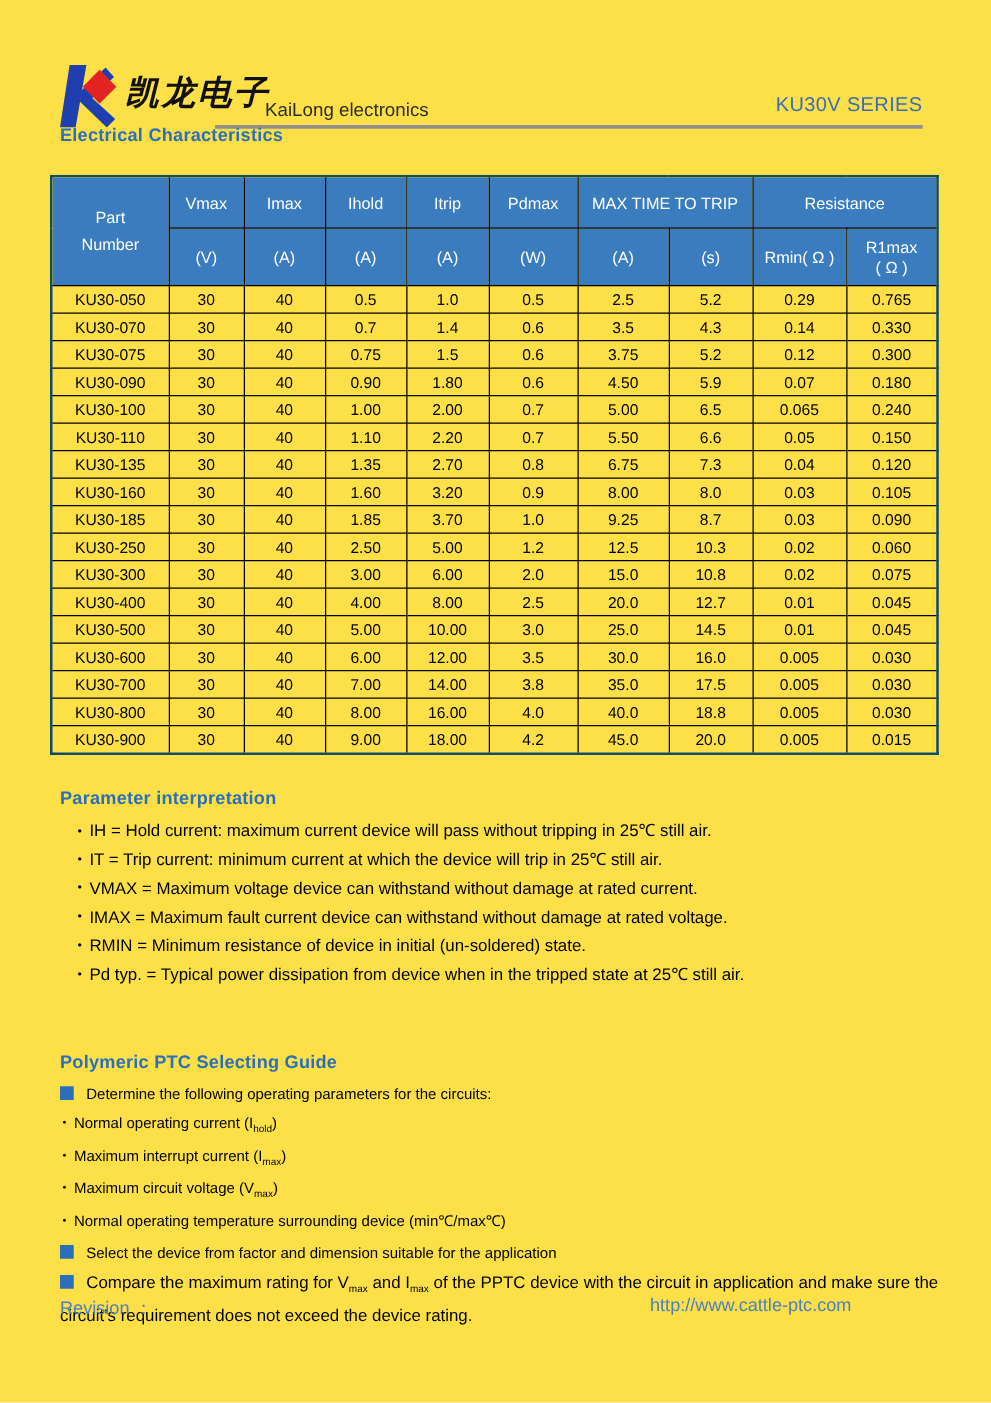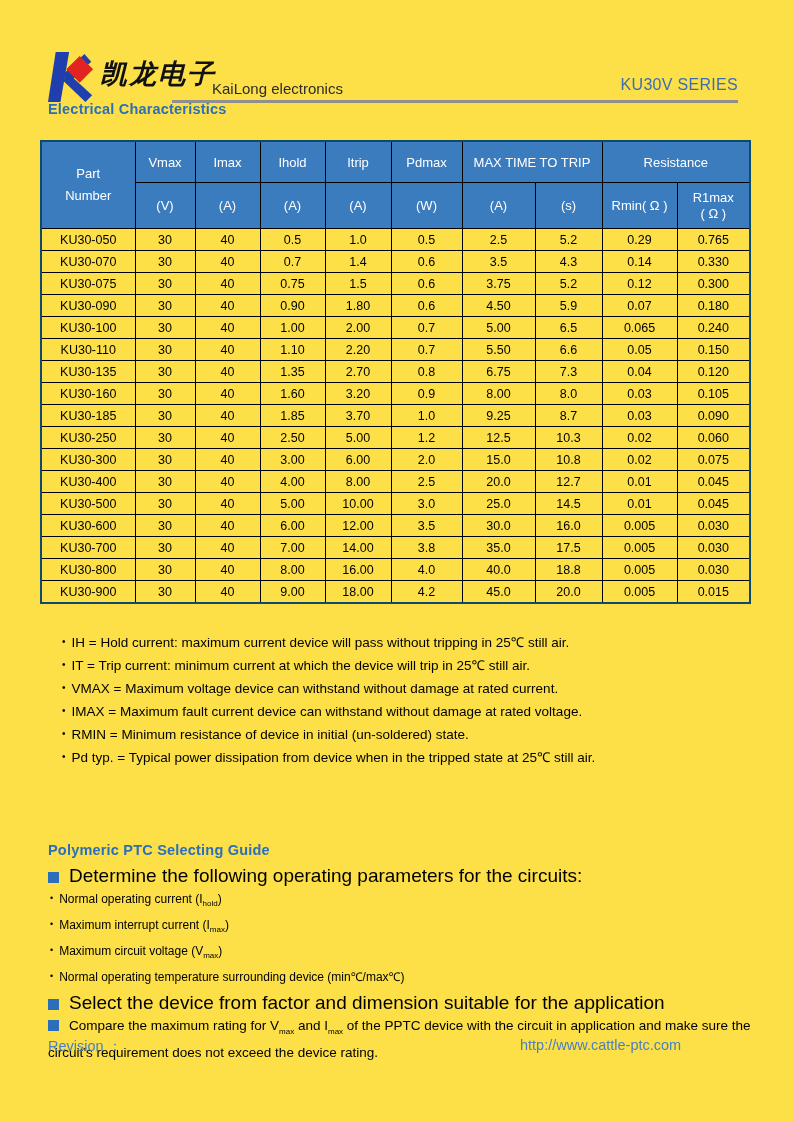--- a/index.html
+++ b/index.html
@@ -34,21 +34,21 @@
   table.spec tbody td{height:21px;text-align:center;font-size:12.5px;padding:0;color:#000;}
   .unit2{line-height:16px;}
   
   .bullets{position:absolute;left:48px;width:705px;}
   #param-sec{top:631px;}
   .b-line{font-size:13.5px;line-height:22.4px;color:#000;margin-left:12px;}
   .dot{display:inline-block;font-size:10px;vertical-align:1.5px;margin:0 6px 0 2px;}
   #param-sec .sec-title{margin-bottom:7px;display:block;}
   #guide-sec{top:842px;}
   #guide-sec .sec-title{margin-bottom:7px;display:block;}
-  .sq-line{font-size:19px;line-height:21.5px;margin-bottom:1px;color:#000;}
+  .sq-line{font-size:12px;line-height:21.5px;margin-bottom:1px;color:#000;}
   .sq{display:inline-block;width:11px;height:11px;background:#2b6fba;margin-right:10px;vertical-align:-1px;}
   .dot-line{font-size:12px;line-height:21.3px;color:#000;}
   .dot-line .dot{font-size:9px;}
   sub{font-size:8px;}
   .compare-par{font-size:13.5px;line-height:22px;margin-top:1px;color:#000;}
   
   .footer-label{position:absolute;left:48px;top:1037px;font-size:14.5px;color:#4a7fc1;}
   .footer-url{position:absolute;left:520px;top:1037px;font-size:14.5px;color:#4a7fc1;text-decoration:none;cursor:pointer;}
 </style>
 </head>
@@ -317,20 +317,21 @@
             <td>45.0</td>
             <td>20.0</td>
             <td>0.005</td>
             <td>0.015</td>
           </tr>
         </tbody>
     </table>
   </div>
 
   <div id="param-sec" class="bullets">
+    <span class="sec-title">Parameter interpretation</span>
     <div class="b-line"><span class="dot">•</span><span>IH = Hold current: maximum current device will pass without tripping in 25℃  still air.</span></div>
     <div class="b-line"><span class="dot">•</span><span>IT = Trip current: minimum current at which the device will trip in 25℃  still air.</span></div>
     <div class="b-line"><span class="dot">•</span><span>VMAX = Maximum voltage device can withstand without damage at rated current.</span></div>
     <div class="b-line"><span class="dot">•</span><span>IMAX = Maximum fault current device can withstand without damage at rated voltage.</span></div>
     <div class="b-line"><span class="dot">•</span><span>RMIN = Minimum resistance of device in initial (un-soldered) state.</span></div>
     <div class="b-line"><span class="dot">•</span><span>Pd typ. = Typical power dissipation from device when in the tripped state at 25℃  still air.</span></div>
   </div>
 
   <div id="guide-sec" class="bullets">
     <span class="sec-title">Polymeric PTC Selecting Guide</span>

